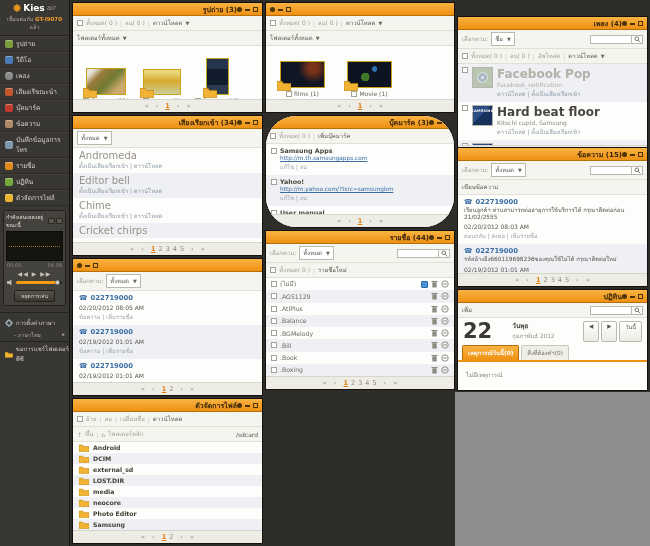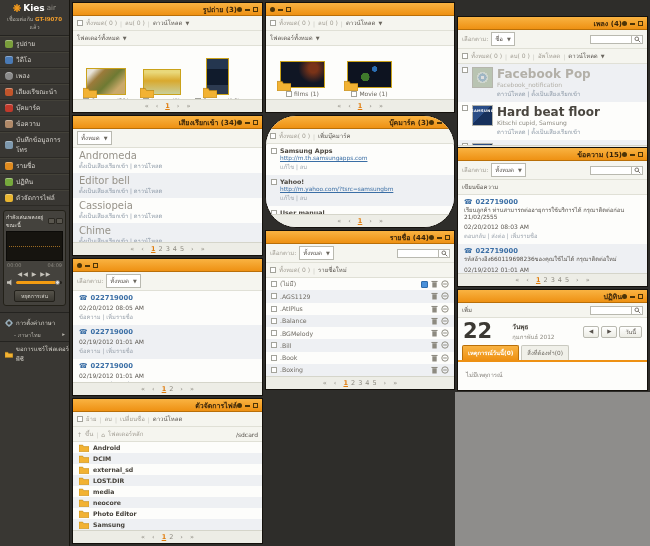--- a/index.html
+++ b/index.html
@@ -112,21 +112,21 @@
   .crow { display:flex; align-items:center; gap:3px; padding:0 5px; height:13.6px; font-size:6.2px; color:#6f6b63; }
   .crow:nth-child(even) { background:#eef0f3; }
   .crow .spacer { flex:1; }
   .simb { width:7px; height:7px; background:#4a90d9; border-radius:1px; border:1px solid #2f6cab; }
   
   .frow { display:flex; align-items:center; gap:4px; padding:0 6px; height:12.2px; font-size:6.2px; color:#45413a; font-weight:bold; }
   .frow:nth-child(even) { background:#eef0f3; }
   
   .cal-top { display:flex; align-items:center; padding:2px 4px; background:#f5f5ef; border-bottom:1px solid #e0e0d6; }
   .cal-add { font-size:6px; color:#55504a; }
-  .date-row { display:flex; align-items:center; padding:3px 5px 2px; }
+  .date-row { display:flex; padding:3px 5px 2px; }
   .big-day { font-size:21px; font-weight:bold; color:#3c3933; line-height:1; }
   .day-info { margin-left:20px; }
   .day-name { font-size:6.5px; font-weight:bold; color:#4a463f; }
   .month { font-size:5.8px; color:#8d8a80; }
   .cal-btns { margin-left:auto; display:flex; gap:2px; }
   .cal-btn { font-size:5.5px; color:#55504a; border:1px solid #b9b9b0; background:linear-gradient(#fff,#ececE4); padding:1px 5px; border-radius:2px; }
   .tabs { display:flex; gap:2px; padding:0 4px; border-bottom:2px solid #ee9113; margin-top:1px; }
   .tab { font-size:5.8px; padding:2px 5px; border:1px solid #c9c9c0; border-bottom:none; background:#f0f0e9; color:#6b675f; border-radius:2px 2px 0 0; }
   .tab.active { background:linear-gradient(#f9b342,#ee9113); color:#fff; border-color:#b96f08; font-weight:bold; }
   .cal-empty { font-size:6px; color:#7d7973; padding:8px 8px; }
@@ -346,24 +346,20 @@
     <div class="body">
       <div class="rrow">
           <div class="rname">Andromeda</div>
           <div class="rlinks">ตั้งเป็นเสียงเรียกเข้า | ดาวน์โหลด</div>
         </div>
       <div class="rrow">
           <div class="rname">Editor bell</div>
           <div class="rlinks">ตั้งเป็นเสียงเรียกเข้า | ดาวน์โหลด</div>
         </div>
       <div class="rrow">
-          <div class="rname">Cassiopeia</div>
-          <div class="rlinks">ตั้งเป็นเสียงเรียกเข้า | ดาวน์โหลด</div>
-        </div>
-      <div class="rrow">
           <div class="rname">Chime</div>
           <div class="rlinks">ตั้งเป็นเสียงเรียกเข้า | ดาวน์โหลด</div>
         </div>
       <div class="rrow">
           <div class="rname">Cricket chirps</div>
         </div>
 
     </div>
     <div class="pfoot">
       <span>«</span>

